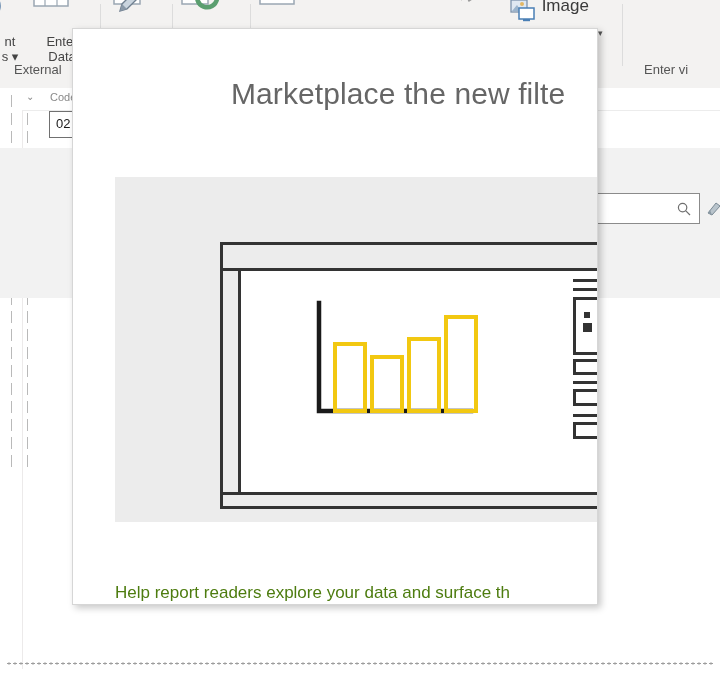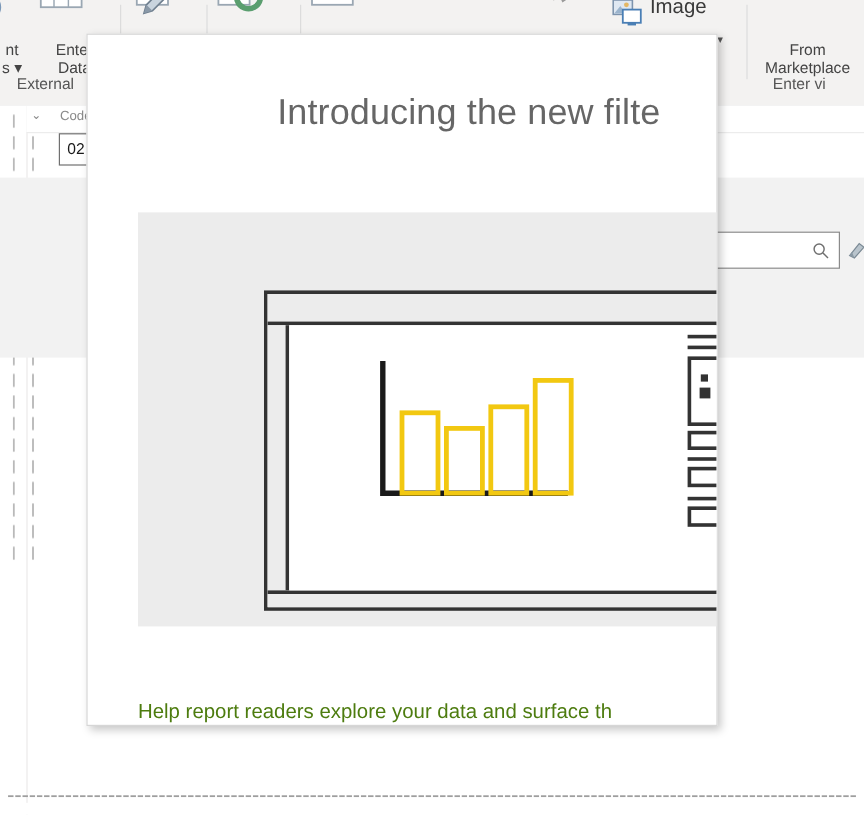--- a/index.html
+++ b/index.html
@@ -390,22 +390,20 @@
   <div class="rb-btn" style="left:626px; width:94px;">
     <span class="rb-ico">
       <svg width="60" height="32" viewBox="0 0 60 32" style="position:absolute;left:14px;top:-20px;">
         <path d="M2 16 L16 2 L22 16 Z" fill="#e8c35a"></path>
         <rect x="24" y="4" width="4" height="13" fill="#5f8fc0"></rect>
         <rect x="30" y="2" width="4" height="15" fill="#6aa87f"></rect>
         <rect x="36" y="6" width="4" height="11" fill="#e09a4a"></rect>
         <rect x="42" y="3" width="4" height="14" fill="#8aa0b8"></rect>
       </svg>
     </span>
-    <span class="rb-lbl">From
-Marketplace</span>
   </div>
 
   <div class="rb-grouplabel" style="left:14px;">External</div>
   <div class="rb-grouplabel" style="left:644px;">Enter vi</div>
 
 </div>
 
 <div id="workspace">
 
   <div id="left-rail"></div>
@@ -440,21 +438,21 @@
     </svg>
   </span>
 
   <div id="bottom-dots"></div>
   <div id="bottom-bar"></div>
 
 </div>
 
 <div id="dialog">
 
-  <div id="dialog-title">Introducing the new filte</div>
+  <div id="dialog-title">Marketplace the new filte</div>
 
   <div id="hero">
 
     <div id="mock">
       <div id="mock-topbar"></div>
       <div id="mock-leftrail"></div>
       <div id="mock-bottombar"></div>
 
       <div id="mock-body">
 

